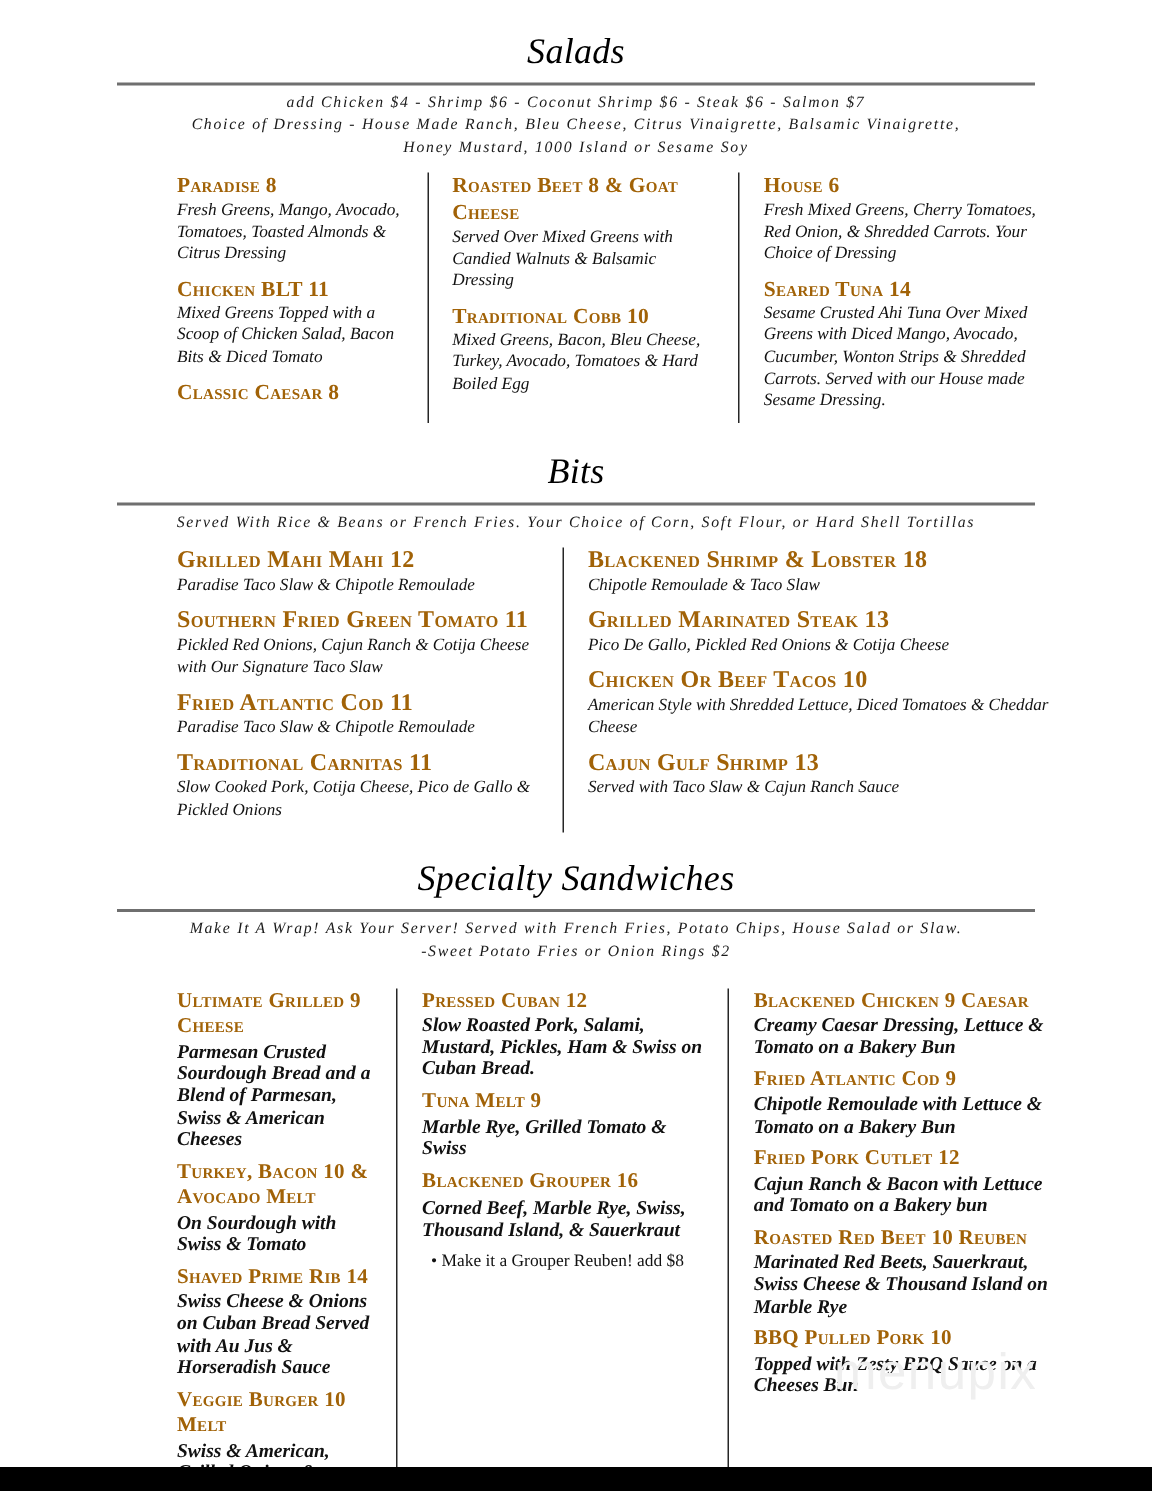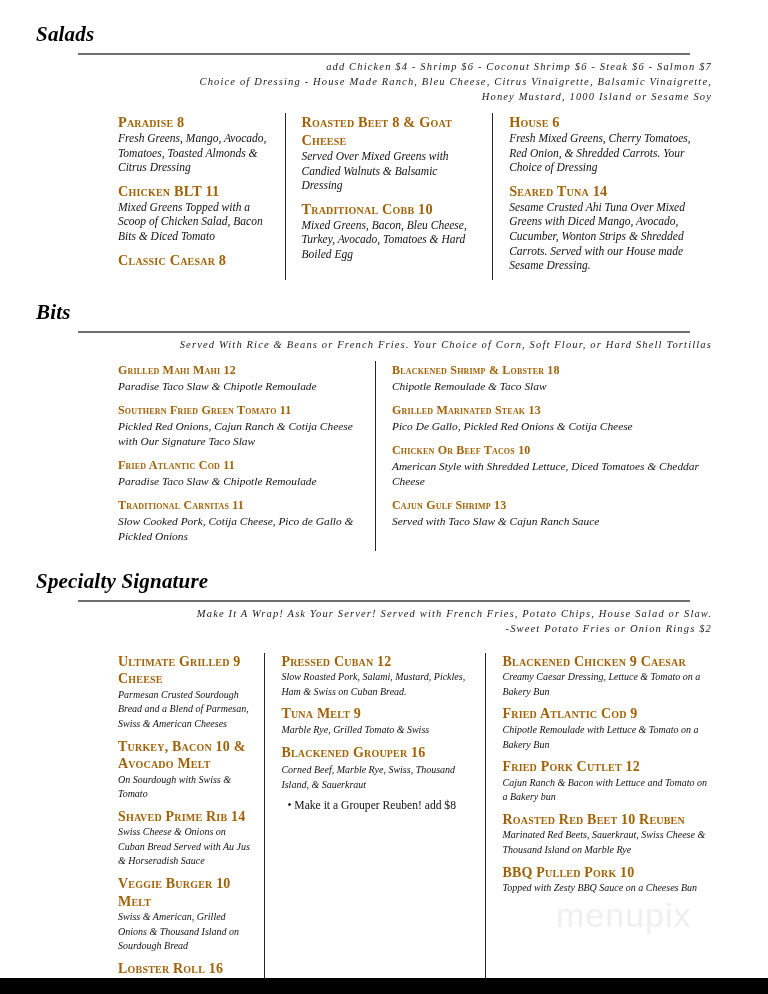--- a/index.html
+++ b/index.html
@@ -33,36 +33,37 @@
     height: 16px;
     background: #000000;
   }
 
   
   .section {
     padding: 0 36px;
     box-sizing: border-box;
   }
   .section-title {
-    font-family: "Liberation Serif", serif;
-    font-weight: bold;
+    text-align: center;
+    font-family: "Liberation Serif", serif;
+    font-weight: normal;
     font-style: italic;
-    font-size: 21px;
+    font-size: 24px;
     letter-spacing: 0.2px;
     margin: 0;
     padding: 0;
     color: #000;
   }
   .rule {
     height: 0;
     border-top: 2px solid #6f6f6f;
     margin: 6px 42px 0 42px;
   }
   .section-note {
-    text-align: right;
+    text-align: center;
     font-family: "Liberation Serif", serif;
     font-style: italic;
     font-size: 10.5px;
     letter-spacing: 1.15px;
     line-height: 15px;
     color: #1a1a1a;
     margin: 4px 20px 0 20px;
     white-space: pre-line;
   }
 
@@ -120,28 +121,28 @@
   .item-sub {
     font-family: "Liberation Serif", serif;
     font-style: normal;
     font-size: 11.6px;
     line-height: 15.5px;
     color: #111;
     margin: 0 0 0 6px;
   }
 
   
-  .tacos .item-name { font-size: 12px; line-height: 18px; }
+  .tacos .item-name { font-size: 16px; line-height: 18px; }
   .tacos .item-desc { font-size: 11.4px; line-height: 15px; margin-bottom: 7px; }
 
   .salads .item-name { font-size: 14.3px; line-height: 18px; }
   .salads .item-desc { font-size: 11.5px; line-height: 14.6px; margin-bottom: 7px; }
 
   .sandwiches .item-name { font-size: 14px; line-height: 17.5px; }
-  .sandwiches .item-desc { font-size: 10px; line-height: 14.6px; margin-bottom: 6px; }
+  .sandwiches .item-desc { font-size: 13px; line-height: 14.6px; margin-bottom: 6px; font-weight: bold; }
 
   .gap-salads { height: 20px; }
   .gap-tacos  { height: 18px; }
 
   .watermark {
     position: absolute;
     left: 556px;
     top: 896px;
     font-family: "Liberation Sans", sans-serif;
     font-size: 34px;
@@ -246,21 +247,21 @@
           <div class="item-name">Cajun Gulf Shrimp  13</div>
           <div class="item-desc">Served with Taco Slaw &amp; Cajun Ranch Sauce</div>
         </div>
       </div>
     </div>
   </div>
 
   <div class="gap-tacos"></div>
 
   <div class="section sandwiches">
-    <div class="section-title">Specialty Signature</div>
+    <div class="section-title">Specialty Sandwiches</div>
     <div class="rule"></div>
     <div class="section-note">Make It A Wrap! Ask Your Server! Served with French Fries, Potato Chips, House Salad or Slaw.
 -Sweet Potato Fries or Onion Rings $2</div>
 
     <div class="cols sandwiches" style="margin-top:17px;">
       <div class="col">
         <div class="item">
           <div class="item-name">Ultimate Grilled  9 Cheese</div>
           <div class="item-desc">Parmesan Crusted Sourdough Bread and a Blend of Parmesan, Swiss &amp; American Cheeses</div>
         </div>

